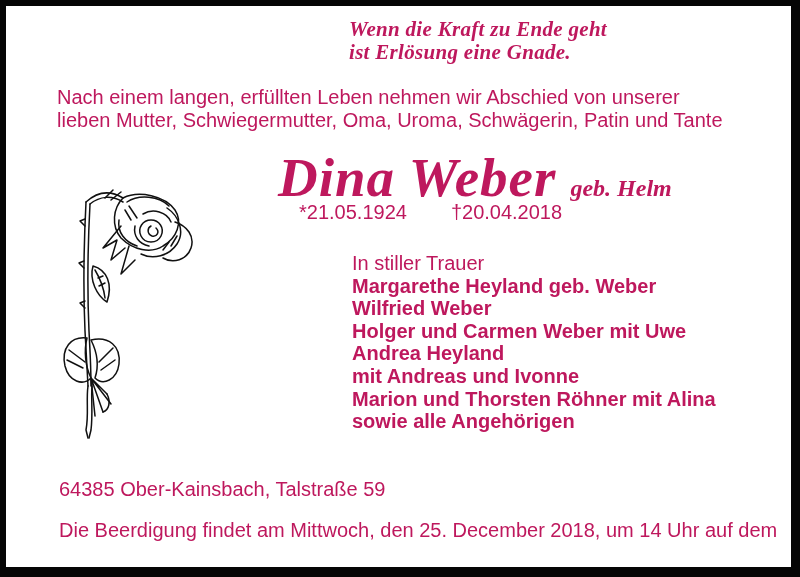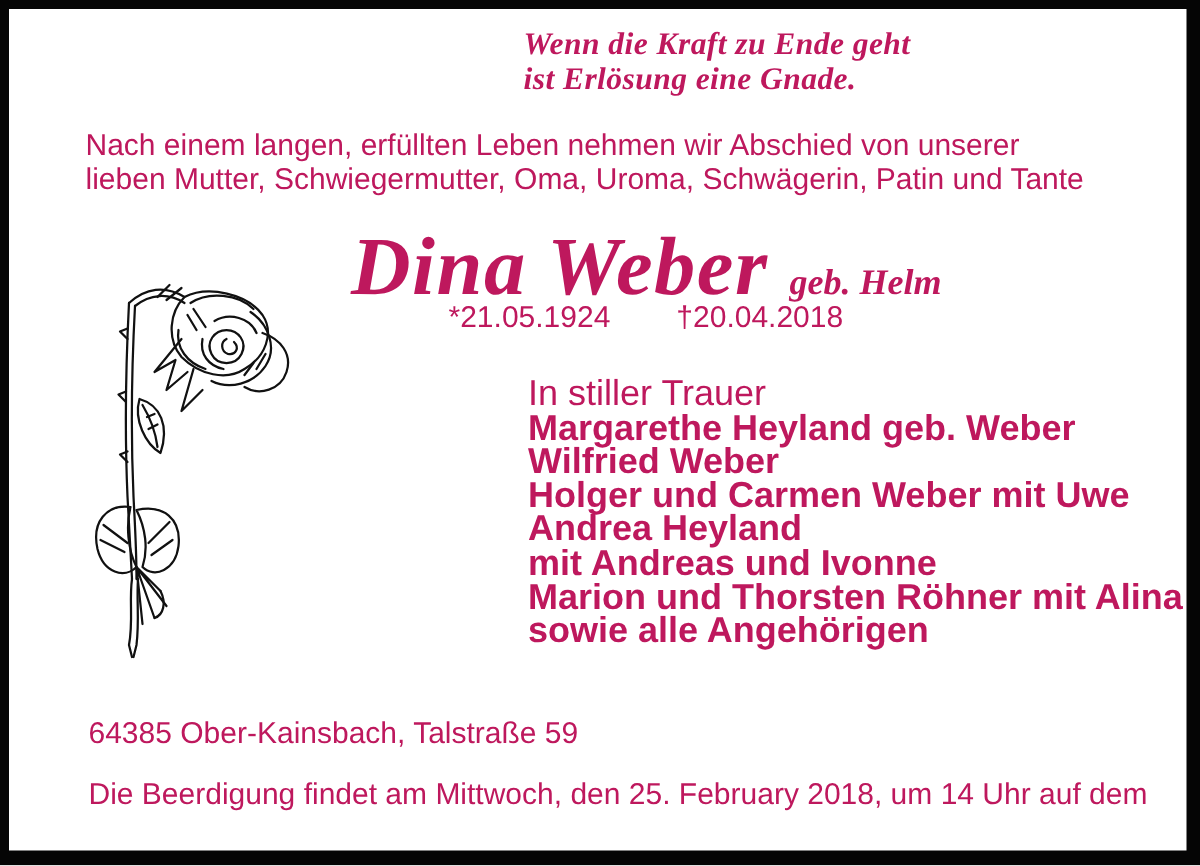--- a/index.html
+++ b/index.html
@@ -50,20 +50,21 @@
     left: 234px;
     top: 146px;
     white-space: nowrap;
   }
   .deceased-name {
     font-family: "Liberation Serif", serif;
     font-style: italic;
     font-weight: bold;
     font-size: 55px;
     letter-spacing: 1px;
+    margin-left: 44px;
   }
   .maiden-name {
     font-family: "Liberation Serif", serif;
     font-style: italic;
     font-weight: bold;
     font-size: 24px;
     margin-left: 14px;
   }
   .dates {
     position: absolute;
@@ -75,21 +76,21 @@
   .date-gap { display: inline-block; width: 44px; }
   .rose {
     position: absolute;
     left: 55px;
     top: 186px;
   }
   .mourners {
     position: absolute;
     left: 352px;
     top: 252px;
-    font-size: 24px;
+    font-size: 20px;
     line-height: 22.6px;
     white-space: nowrap;
   }
   .mourners .m { font-weight: bold; }
   .address {
     position: absolute;
     left: 59px;
     top: 478px;
     font-size: 20px;
     white-space: nowrap;
@@ -180,16 +181,16 @@
     <div class="m">Holger und Carmen Weber mit Uwe</div>
     <div class="m">Andrea Heyland</div>
     <div class="m">mit Andreas und Ivonne</div>
     <div class="m">Marion und Thorsten Röhner mit Alina</div>
     <div class="m">sowie alle Angehörigen</div>
   </div>
 
   <div class="address">64385 Ober-Kainsbach, Talstraße 59</div>
 
   <div class="funeral">
-    <div>Die Beerdigung findet am Mittwoch, den 25. February 2018, um 14 Uhr auf dem</div>
+    <div>Die Beerdigung findet am Mittwoch, den 25. December 2018, um 14 Uhr auf dem</div>
   </div>
 
 </div>
 
 </body></html>

